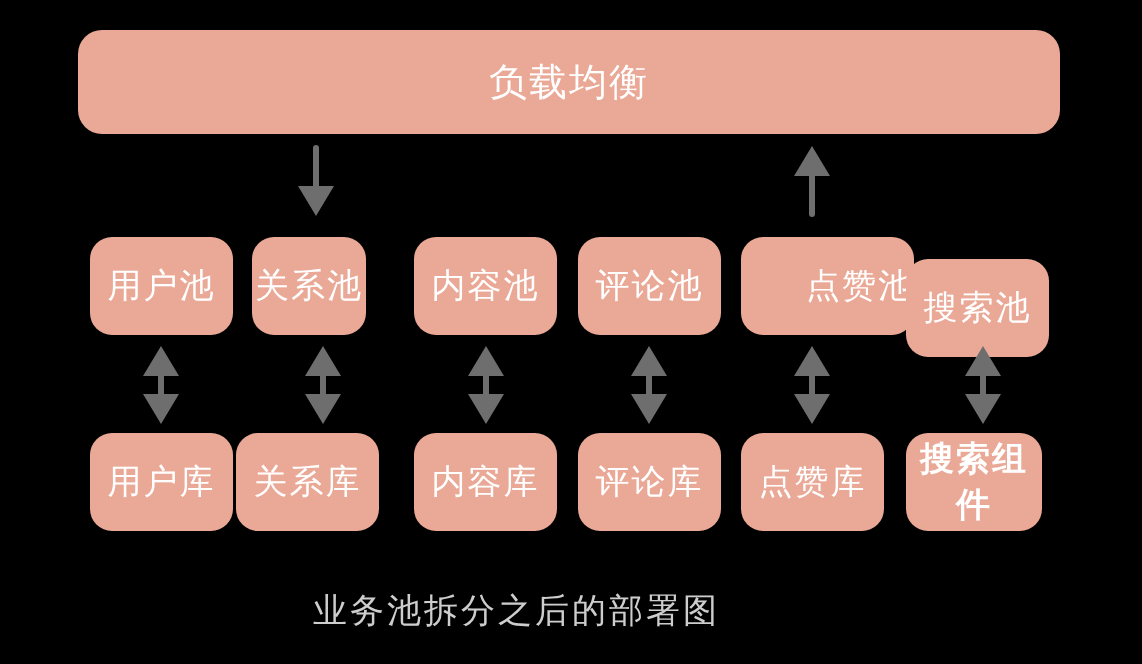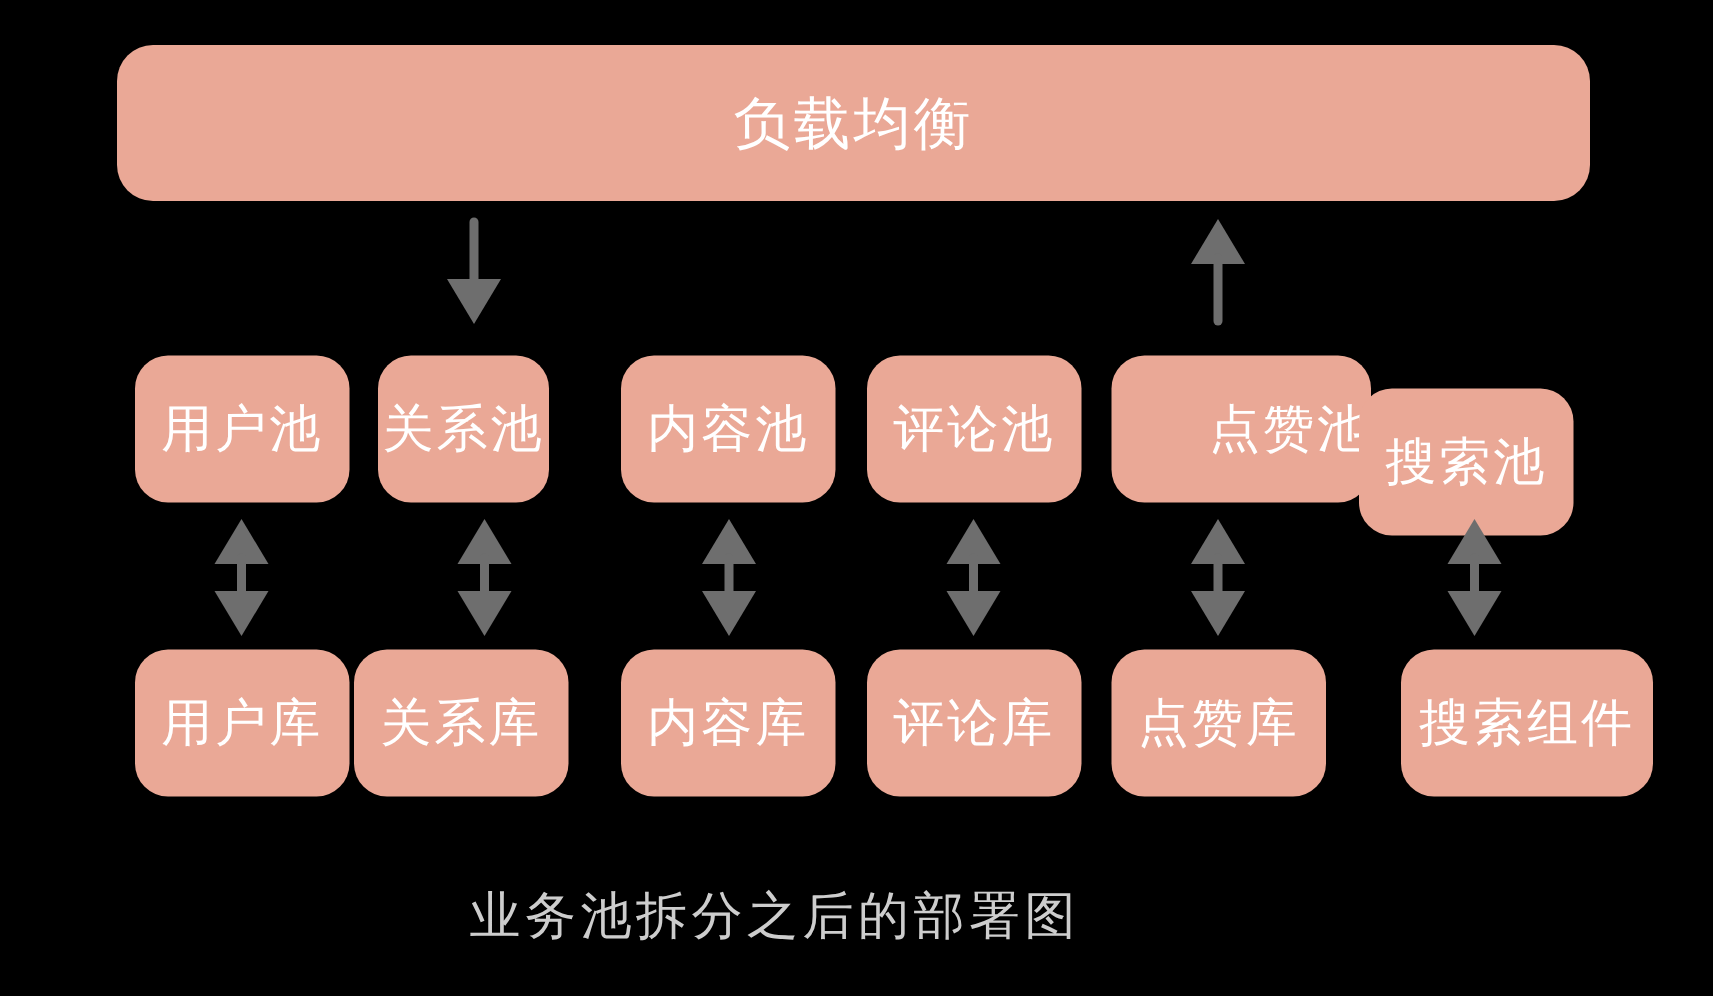--- a/index.html
+++ b/index.html
@@ -111,21 +111,21 @@
       </div>
       <div class="node store row-store" style="left: 414px; width: 143px;">
         <span>内容库</span>
       </div>
       <div class="node store row-store" style="left: 578px; width: 143px;">
         <span>评论库</span>
       </div>
       <div class="node store row-store" style="left: 741px; width: 143px;">
         <span>点赞库</span>
       </div>
-      <div class="node store row-store" style="left: 934px; width: 168px;">
+      <div class="node store row-store" style="left: 906px; width: 136px; font-weight: bold;">
         <span>搜索组件</span>
       </div>
     </div>
 
   <svg id="arrows" viewBox="0 0 1142 664" xmlns="http://www.w3.org/2000/svg">
       <g>
         <line x1="316" y1="148" x2="316" y2="190" stroke="#6e6e6e" stroke-width="6" stroke-linecap="round"></line>
         <path d="M 298 186 L 334 186 L 316 216 Z" fill="#6e6e6e"></path>
       </g>
       <g>

